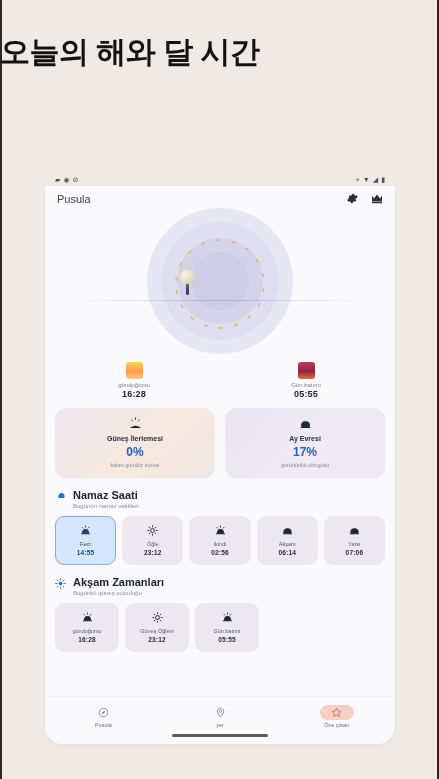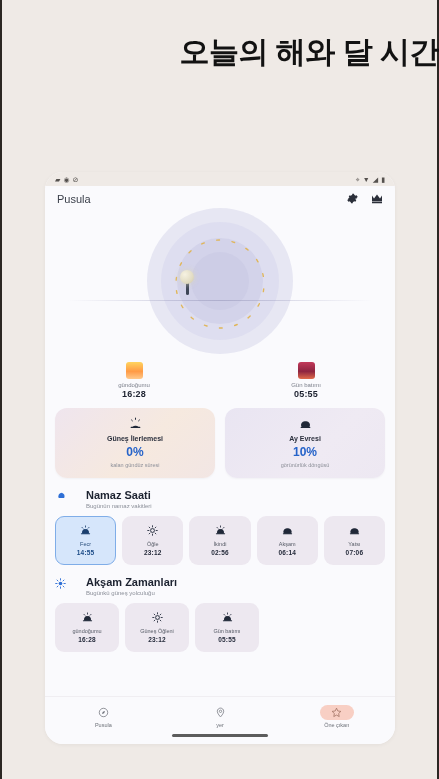--- a/index.html
+++ b/index.html
@@ -16,21 +16,21 @@
     position: absolute; top: 0; bottom: 0; width: 2px;
     background: #2b2723;
   }
   .edge-left { left: 0; }
   .edge-right { right: 0; }
 
   
   .page-title {
     position: absolute;
     top: 32px; left: 0; right: 0;
-    text-align: right;
+    text-align: left;
     font-size: 30px;
     font-weight: 700;
     color: #121212;
     letter-spacing: -0.5px;
   }
 
   
   .phone {
     position: absolute;
     left: 45px; top: 172px;
@@ -160,21 +160,21 @@
     width: 13px; height: 13px;
     margin: 0 auto 5px auto;
     display: block;
   }
   .stat-title { font-size: 7px; font-weight: 700; color: #2a2f3c; margin-bottom: 3px; }
   .stat-value { font-size: 12px; font-weight: 700; color: #2563C9; margin-bottom: 3px; }
   .stat-sub   { font-size: 5.5px; color: #8d9099; }
 
   
   .section { padding: 11px 10px 0 10px; background: #FAFAFD; }
-  .sec-head { display: flex; align-items: flex-start; gap: 20px; margin-bottom: 7px; }
+  .sec-head { display: flex; align-items: flex-start; gap: 7px; margin-bottom: 7px; }
   .sec-icon { width: 11px; height: 11px; margin-top: 2px; flex: 0 0 auto; }
   .sec-title { font-size: 11px; font-weight: 700; color: #1c2230; line-height: 1.15; }
   .sec-sub   { font-size: 6px; color: #8b8f99; margin-top: 1px; }
 
   
   .tiles { display: flex; gap: 6px; }
   .tile {
     flex: 1;
     background: #EDE8F0;
     border-radius: 9px;
@@ -310,21 +310,21 @@
         <div class="stat-title">Güneş İlerlemesi</div>
         <div class="stat-value">0%</div>
         <div class="stat-sub">kalan gündüz süresi</div>
       </div>
       <div class="stat-card stat-moon">
         <svg class="stat-glyph" viewBox="0 0 24 24">
           <path d="M4 19h16" stroke="#202838" stroke-width="2.2" stroke-linecap="round"></path>
           <path d="M12 8a7 7 0 017 11H5a7 7 0 017-11z" fill="#202838"></path>
         </svg>
         <div class="stat-title">Ay Evresi</div>
-        <div class="stat-value">10%</div>
+        <div class="stat-value">17%</div>
         <div class="stat-sub">görünürlük döngüsü</div>
       </div>
     </div>
 
     <div class="section">
       <div class="sec-head">
         <svg class="sec-icon" viewBox="0 0 24 24">
           <path d="M15 4a8 8 0 00-7 11.5h12A9 9 0 0015 4z" fill="#2E6FD6"></path>
         </svg>
         <div>

